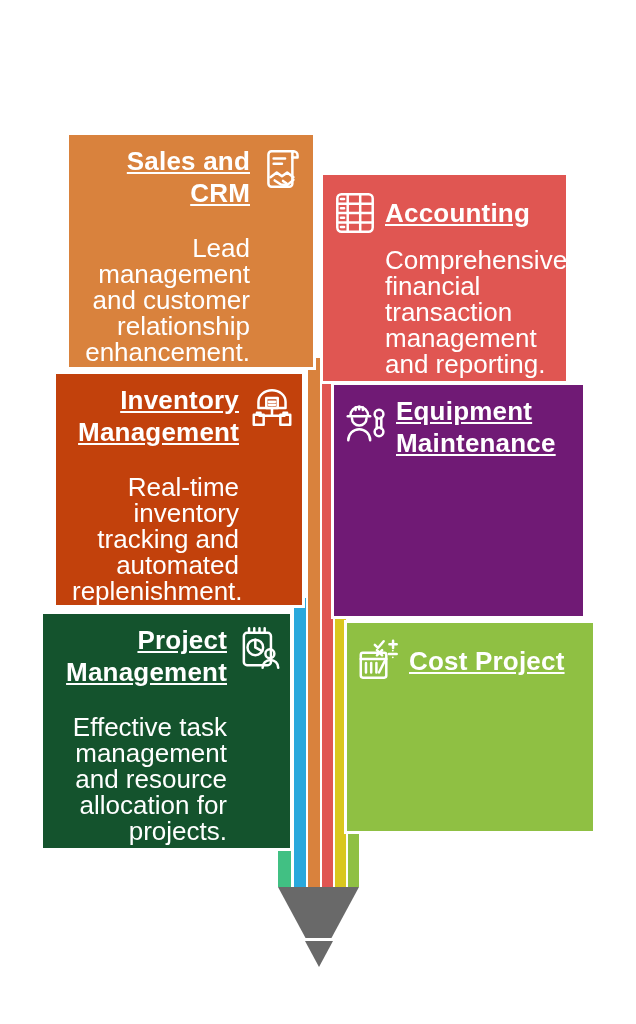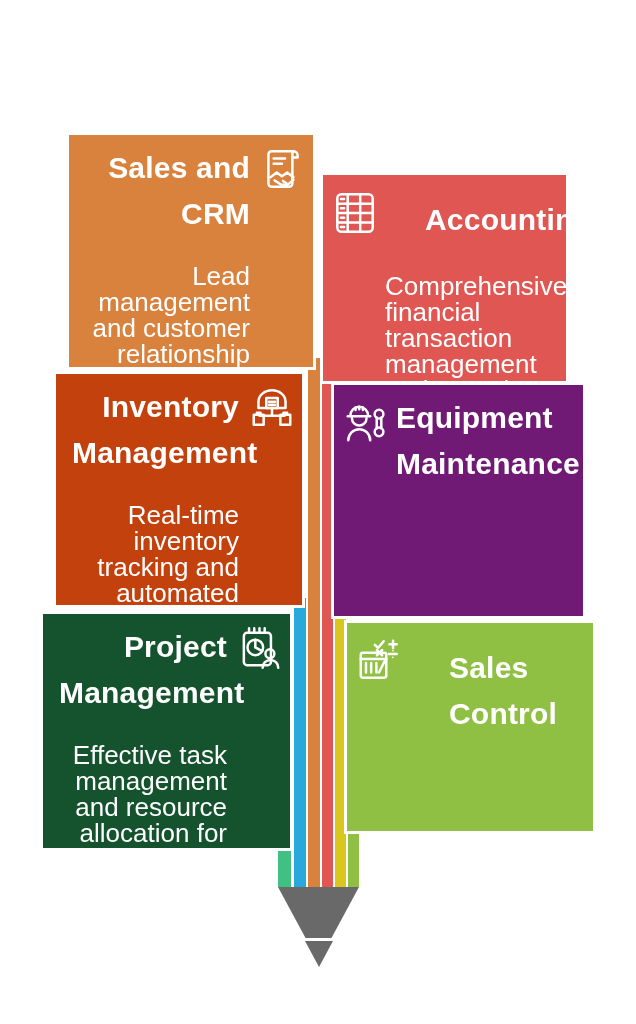--- a/index.html
+++ b/index.html
@@ -17,33 +17,34 @@
     border:3px solid #fff;
     color:#fff;
   }
   .card .icon{position:absolute;width:50px;height:50px;}
   .card.left{text-align:right;padding:10px 63px 6px 16px;}
   .card.left .icon{top:10px;right:5px;}
   .card.right{text-align:left;padding:10px 10px 6px 62px;}
   .card.right .icon{top:13px;left:7px;}
   .card .title{
     margin:0;
-    font-size:30px;
+    font-size:26px;
     font-weight:bold;
-    line-height:46px;
+    line-height:32px;
     white-space:pre-line;
     letter-spacing:.2px;
+    text-decoration:underline;
   }
-  .card.single .title{margin-top:12px;margin-left:40px;}
+  .card.single .title{margin-top:12px;}
   .card .body{
     margin:26px 0 0 0;
     font-size:26px;
     line-height:26px;
   }
-  .card.single .body{margin-top:30px;}
+  .card.single .body{margin-top:18px;}
   .tip{
     position:absolute;left:278px;top:887px;width:81px;height:51px;
     clip-path:polygon(0% 0%,100% 0%,66% 100%,34% 100%);
   }
   .lead{
     position:absolute;left:305px;top:941px;width:28px;height:26px;
     clip-path:polygon(0 0,100% 0,50% 100%);
   }
   svg{display:block;width:100%;height:100%;}
 </style>
@@ -146,19 +147,19 @@
         <path d="M11.5 26 V35 M16.5 26 V35 M21.5 26 V35"></path>
         <path d="M24 35 L29.5 24"></path>
         <path d="M20 8.5 l3 3 5.5 -6.5"></path>
         <path d="M37.5 4.5 V11.5 M34 8 H41"></path>
         <path d="M22 13.5 l5 5 M27 13.5 l-5 5"></path>
         <path d="M33.5 17.3 H41"></path>
         <circle cx="37.25" cy="14" r="0.9" fill="#fff" stroke="none"></circle>
         <circle cx="37.25" cy="20.5" r="0.9" fill="#fff" stroke="none"></circle>
       </svg>
     </span>
-    <h2 class="title">Sales Control</h2>
+    <h2 class="title">Cost Project</h2>
   </section>
 
   <div class="tip" style="background: rgb(105, 105, 105);"></div>
   <div class="lead" style="background: rgb(105, 105, 105);"></div>
 
 </div>
 
 </body></html>

